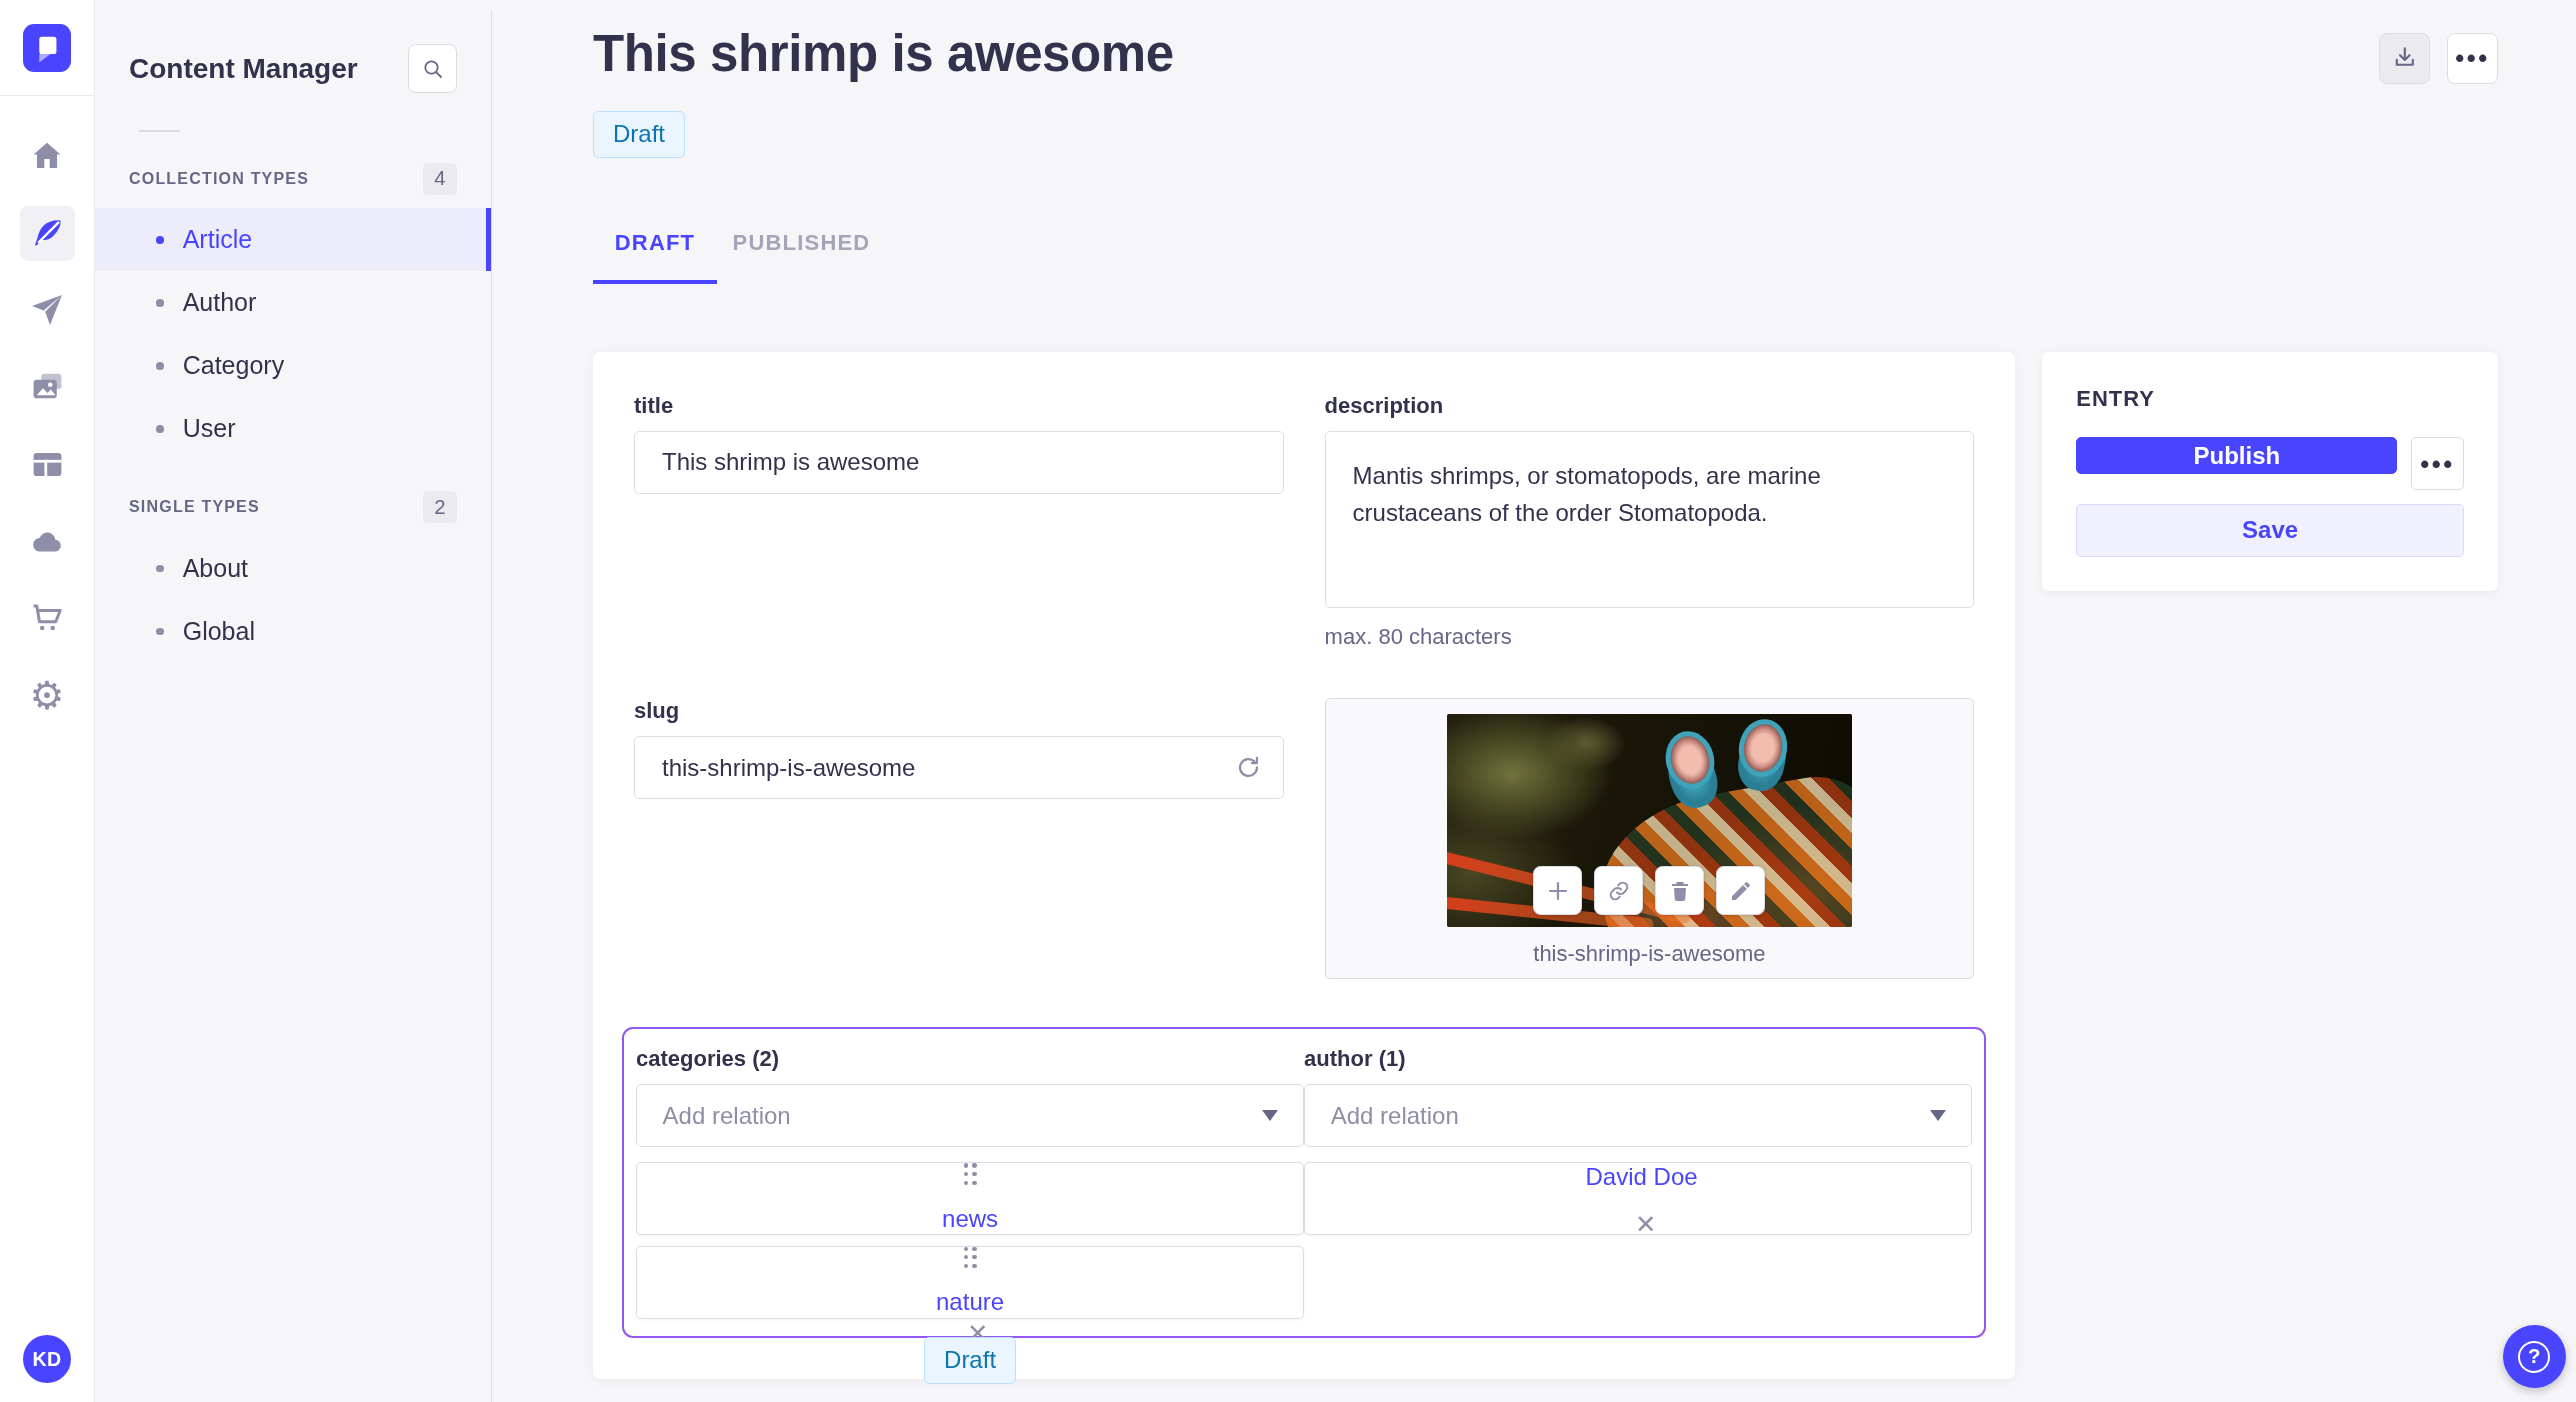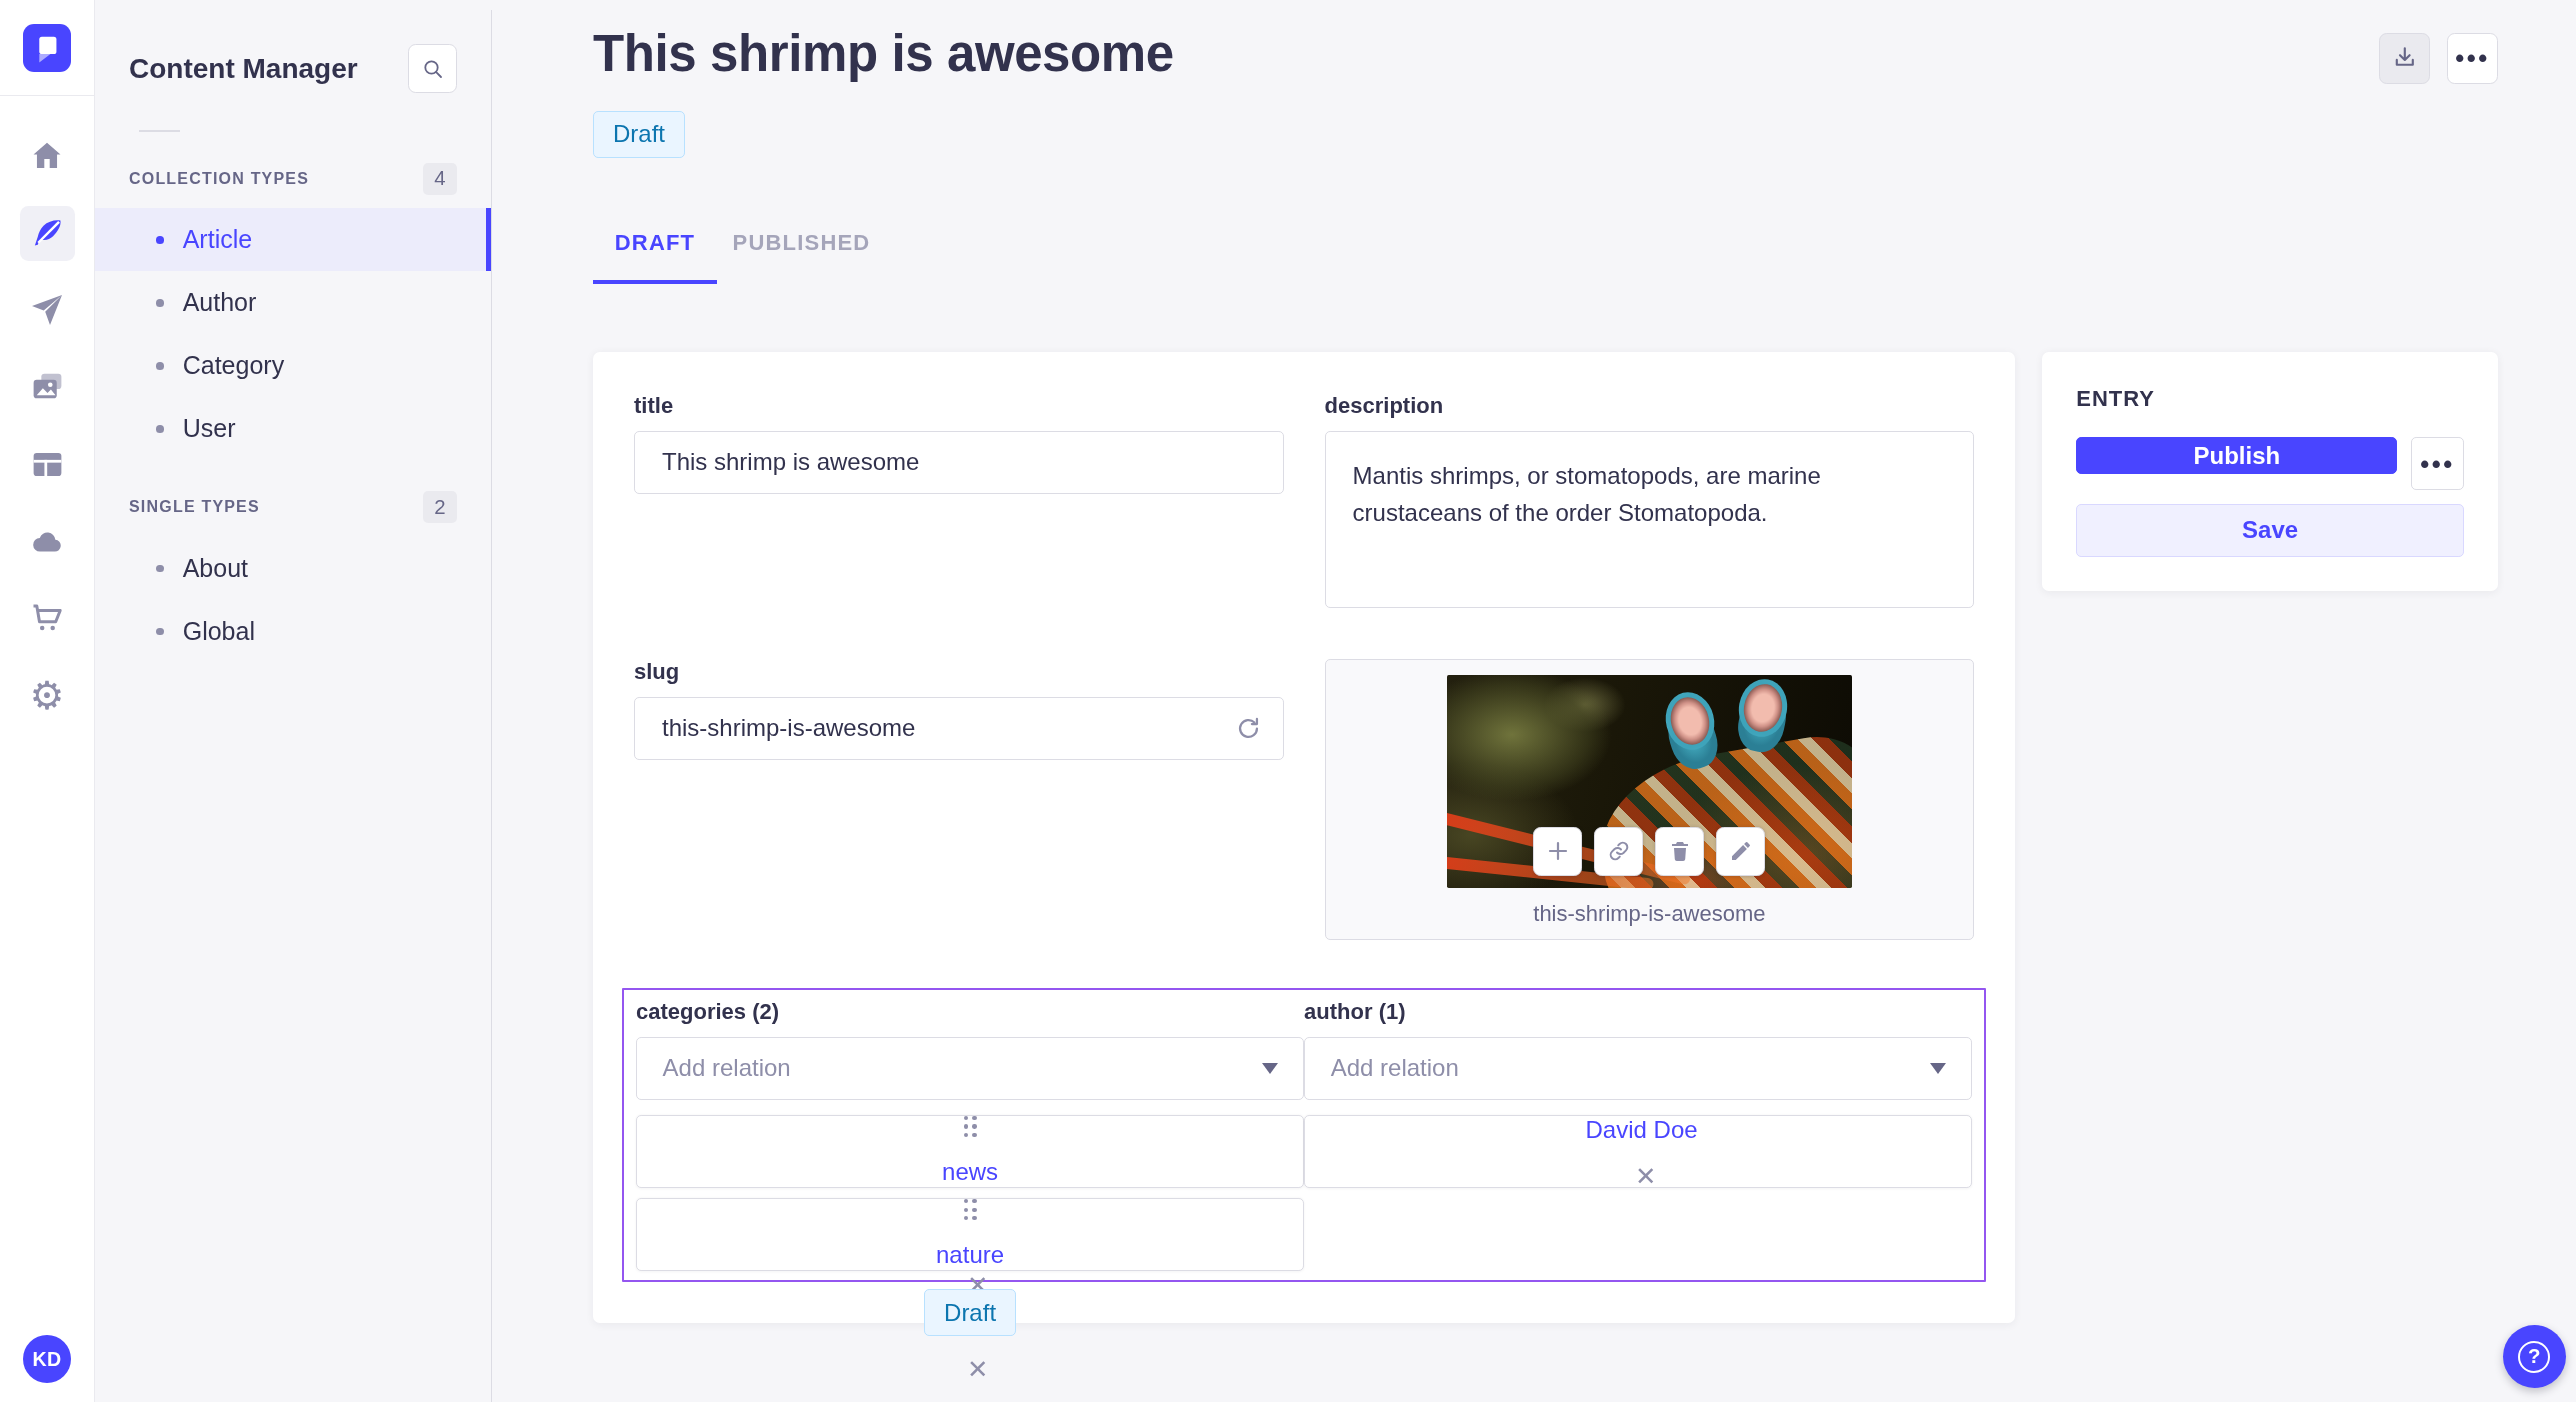--- a/index.html
+++ b/index.html
@@ -174,22 +174,22 @@
   }
   .cover-btn {
     width:49px; height:49px; background:#fff; border:0.9px solid #dcdce4; border-radius:7.7px;
     display:flex; align-items:center; justify-content:center; cursor:pointer;
     box-shadow:0 0.9px 3.4px rgba(33,33,52,0.2);
   }
   .cover-caption { margin-top:13.6px; font-size:22px; color:#666687; }
 
   
   .relations-box {
-    grid-column:1 / -1; margin:0 -12px; padding:9px 12px;
-    border:2.6px solid #9456f0; border-radius:1px;
+    grid-column:1 / -1; margin:0 -12px; padding:17px 12px;
+    border:2.6px solid #9456f0; border-radius:11px;
     display:grid; grid-template-columns:1fr 1fr; 
   }
   .rel-select {
     height:63px; border:0.9px solid #dcdce4; border-radius:5.1px; background:#fff;
     display:flex; align-items:center; justify-content:space-between;
     padding:0 25.6px; cursor:pointer;
   }
   .rel-placeholder { font-size:24px; color:#8e8ea9; }
   .chevron-down {
     width:0; height:0; border-left:8.5px solid transparent; border-right:8.5px solid transparent;
@@ -383,20 +383,21 @@
     <section class="form-card">
 
       <div>
         <label class="field-label">title</label>
         <input class="text-input" type="text" value="This shrimp is awesome" style="">
       </div>
 
       <div>
         <label class="field-label">description</label>
         <textarea class="textarea" style="">Mantis shrimps, or stomatopods, are marine crustaceans of the order Stomatopoda.</textarea>
+        <div class="hint">max. 80 characters</div>
       </div>
 
       <div>
         <label class="field-label">slug</label>
         <div class="slug-wrap">
           <input class="text-input" type="text" value="this-shrimp-is-awesome" style="">
           <svg class="slug-refresh" viewBox="0 0 24 24">
             <path d="M19.5 12a7.5 7.5 0 1 1-2.2-5.3" fill="none" stroke="#8e8ea9" stroke-width="2" stroke-linecap="round"></path>
             <polyline points="19.5 3.5 19.5 8 15 8" fill="none" stroke="#8e8ea9" stroke-width="2" stroke-linecap="round" stroke-linejoin="round"></polyline>
           </svg>

